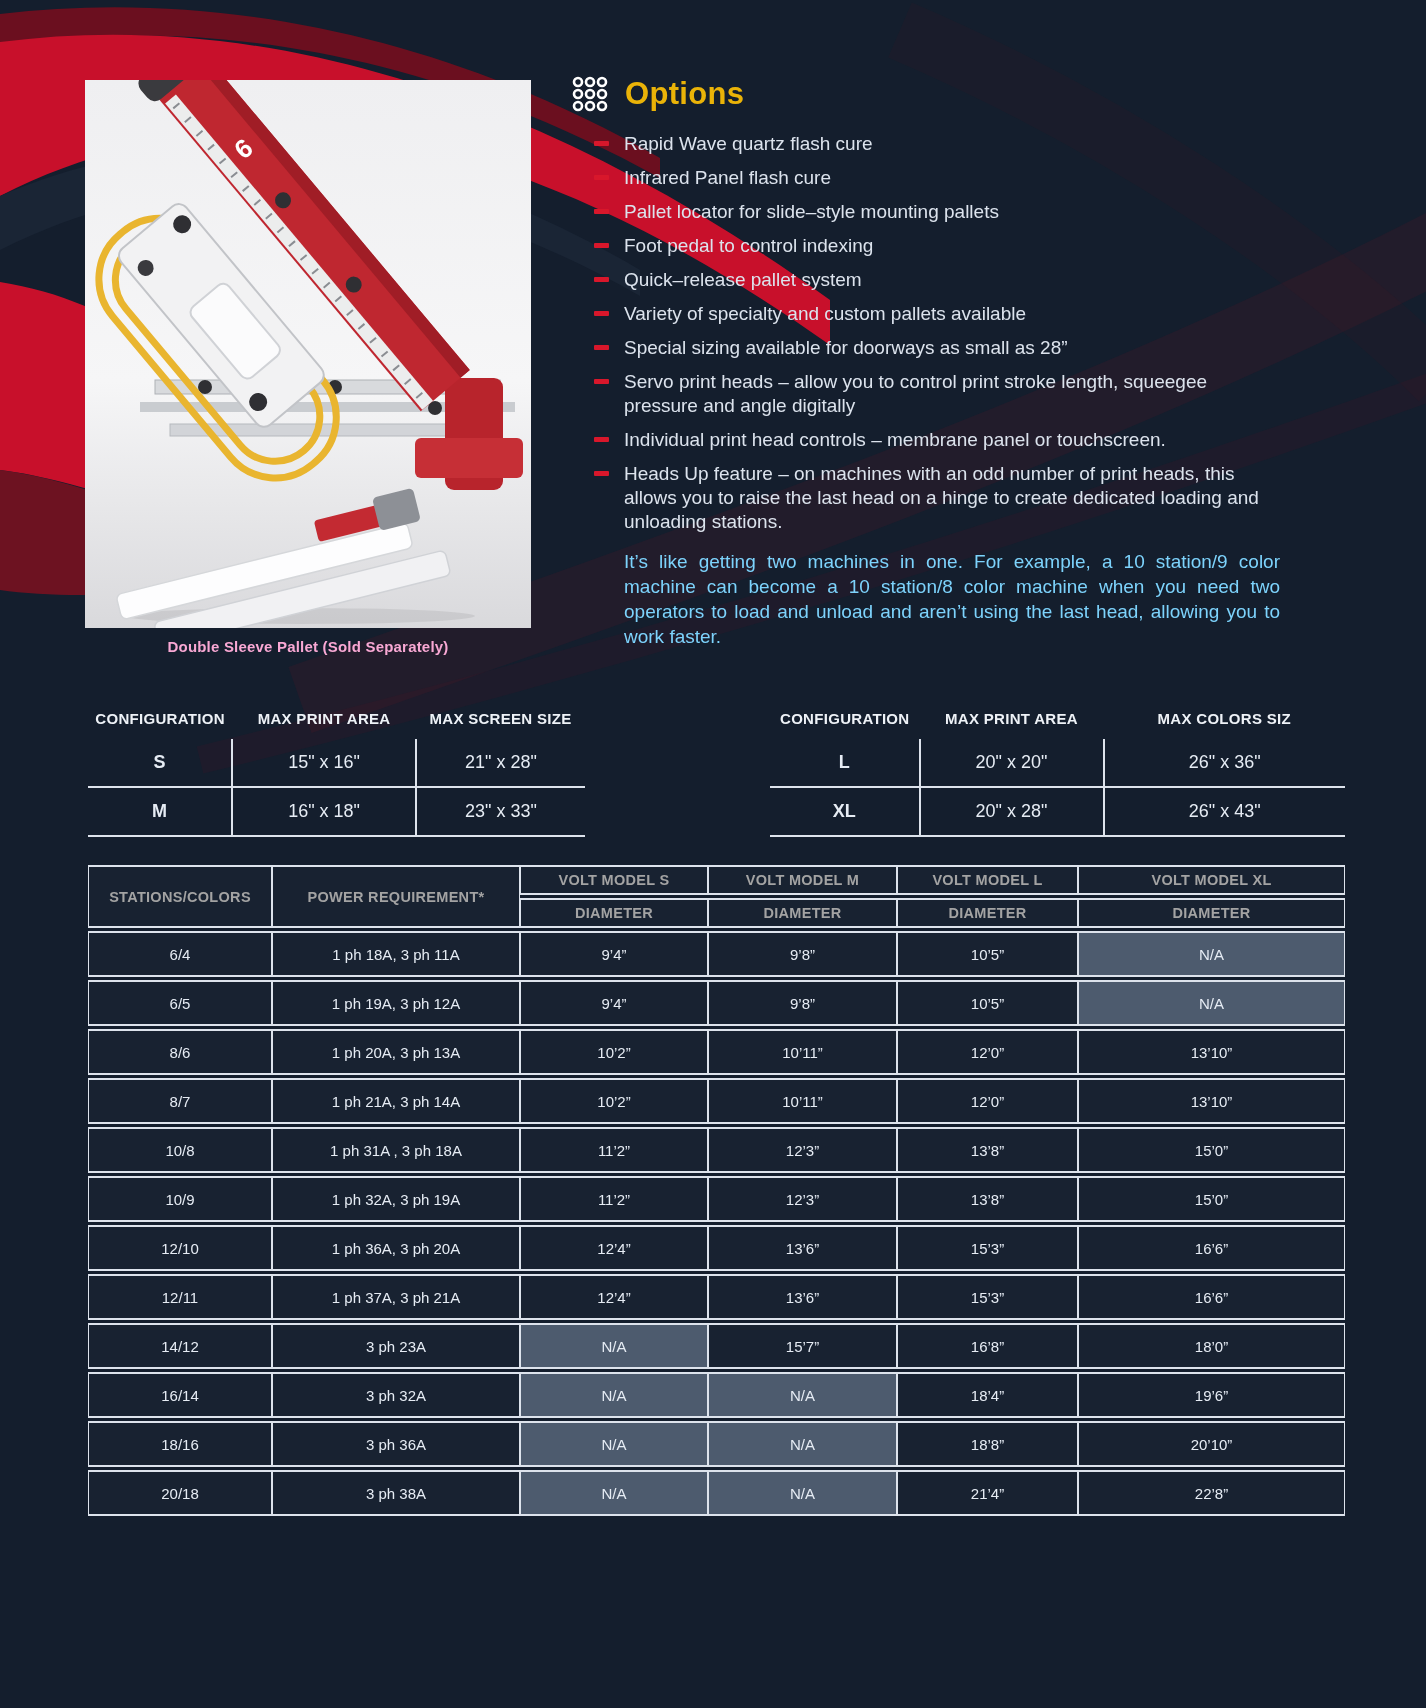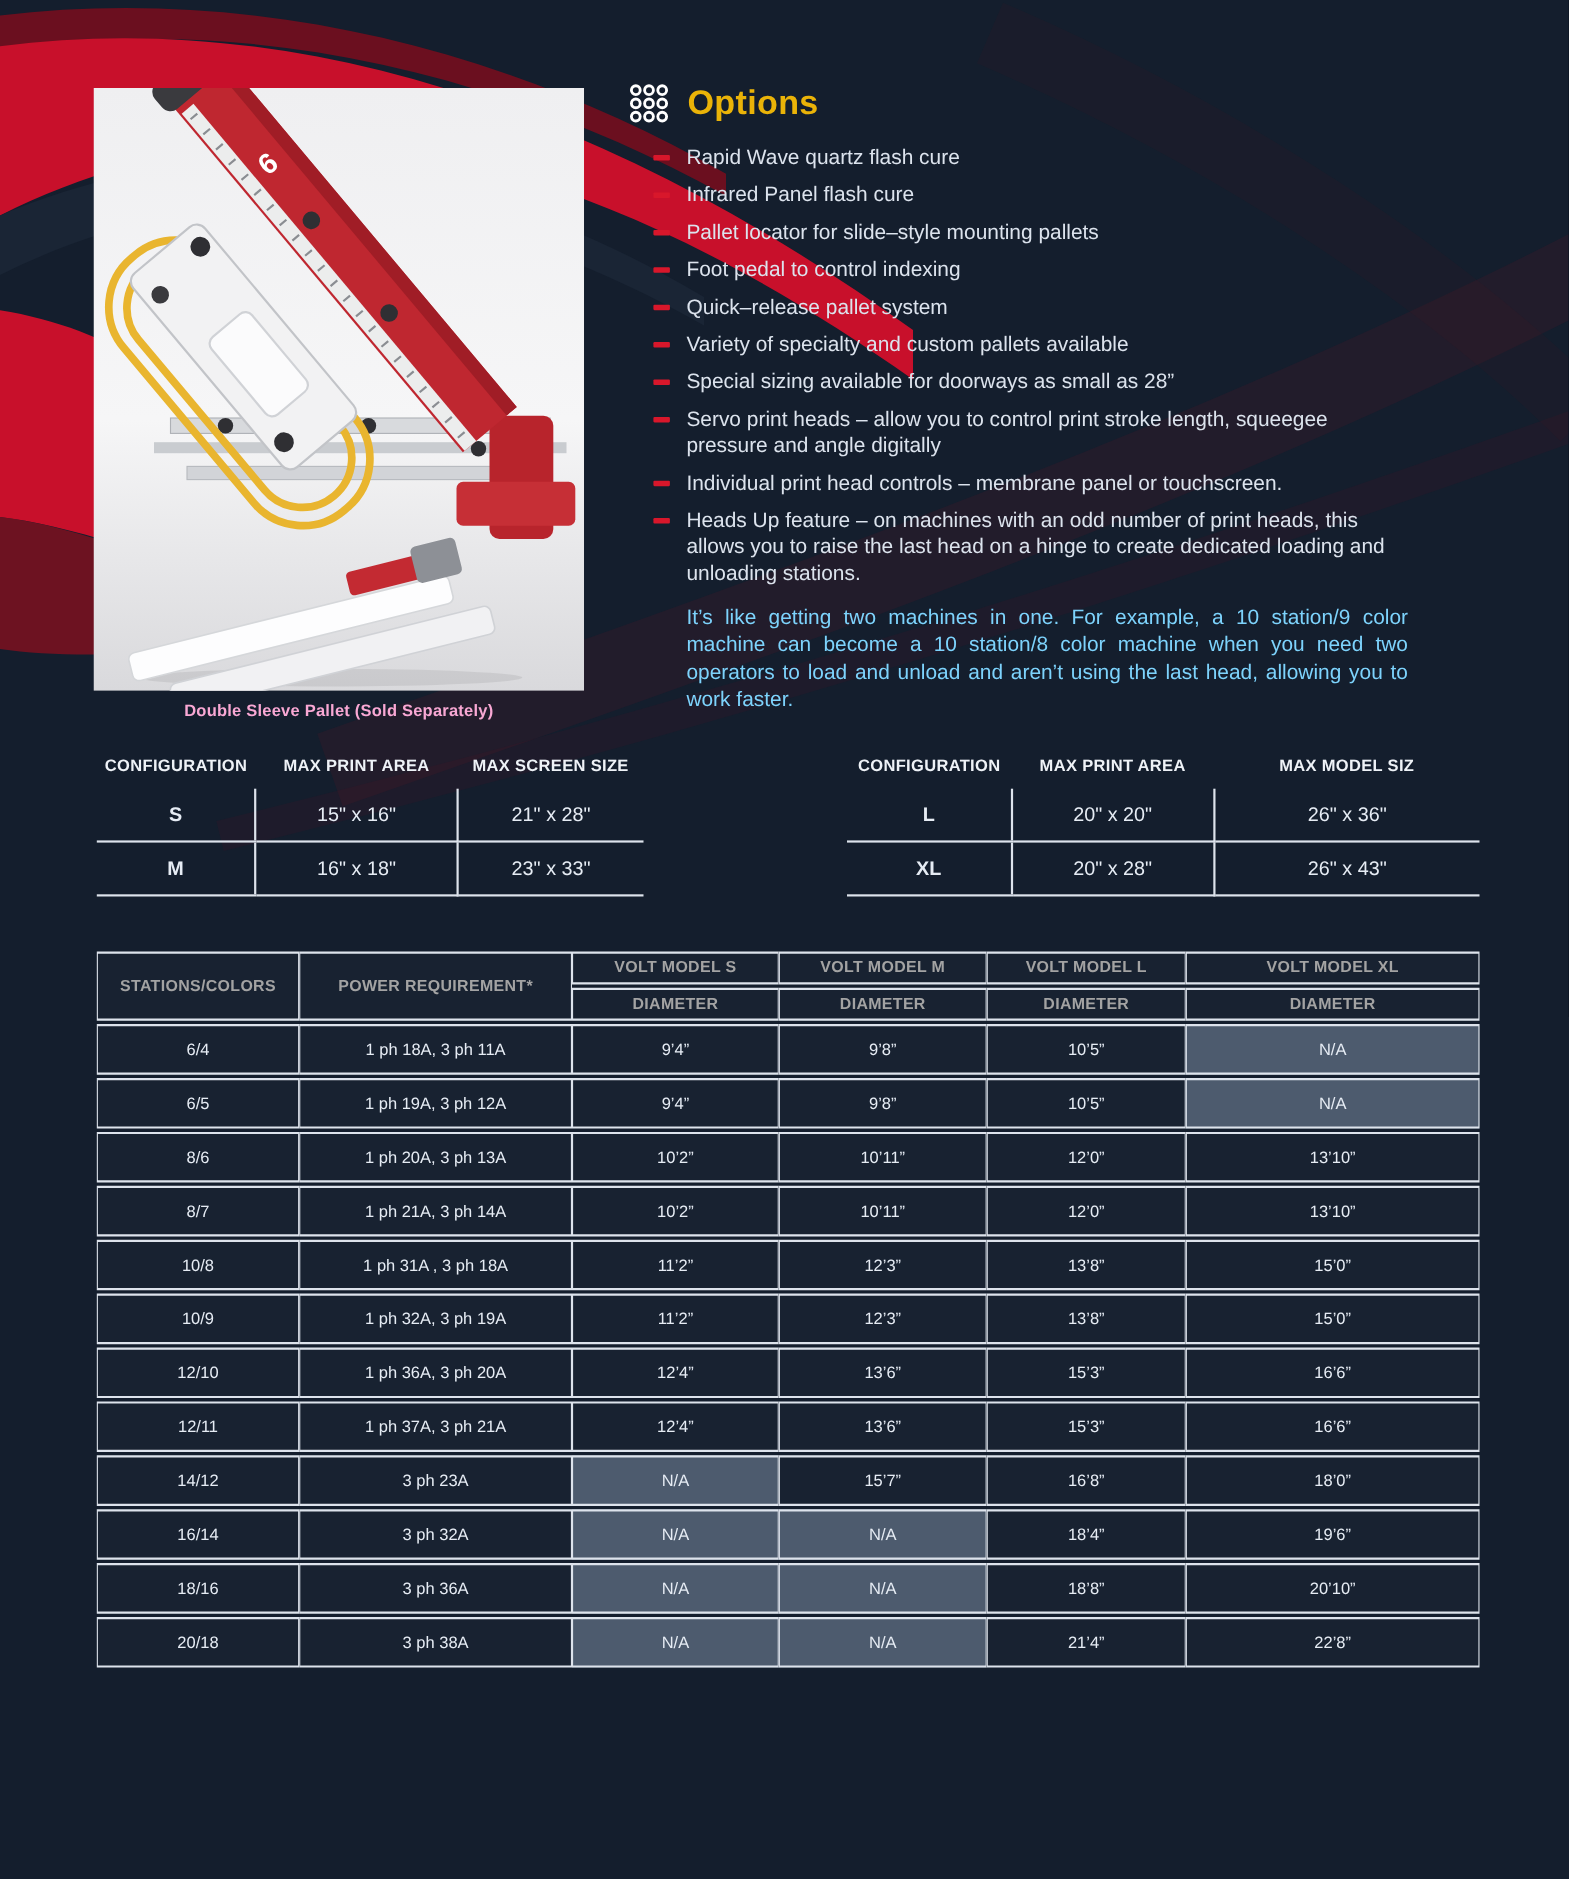--- a/index.html
+++ b/index.html
@@ -23,21 +23,21 @@
   .grid-icon svg { display:block; }
   ul.opts { list-style:none; margin:0; padding:0; }
   ul.opts li { position:relative; padding-left:52px; margin-bottom:10px;
                font-size:19px; line-height:24px; color:#dce3ed; }
   .dash { position:absolute; left:22px; top:9px; width:15px; height:5px;
           background:#d8172b; border-radius:1px; }
   .para { margin:15px 0 0 52px; font-size:19px; line-height:25px;
           text-align:justify; color:#7dd3fc; }
 
   
-  .cfg-row { position:absolute; left:88px; top:688px; width:1257px; display:flex; }
+  .cfg-row { position:absolute; left:88px; top:710px; width:1257px; display:flex; }
   table.cfg { border-collapse:collapse; table-layout:fixed; }
   .cfg-sm { width:497px; margin-right:185px; }
   .cfg-lg { width:575px; }
   .cfg th { font-size:15px; font-weight:bold; letter-spacing:.3px;
             padding:0 0 12px 0; text-align:center; color:#eef2f7; }
   .cfg td { height:45px; text-align:center; font-size:18px; color:#e6ecf4;
             border-bottom:2px solid #dde3ec; }
   .cfg td.mid { border-left:2px solid #dde3ec; border-right:2px solid #dde3ec; }
   .cfg td.key { font-weight:bold; }
 
@@ -186,21 +186,21 @@
     <table class="cfg cfg-lg">
       <colgroup>
           <col style="width:26%">
           <col style="width:32%">
           <col style="width:42%">
         </colgroup>
       <tbody>
           <tr>
         <th>CONFIGURATION</th>
         <th>MAX PRINT AREA</th>
-        <th>MAX MODEL SIZ</th>
+        <th>MAX COLORS SIZ</th>
       </tr>
       <tr>
         <td class="key">L</td>
         <td class="mid">20" x 20"</td>
         <td>26" x 36"</td>
       </tr>
       <tr>
         <td class="key">XL</td>
         <td class="mid">20" x 28"</td>
         <td>26" x 43"</td>

